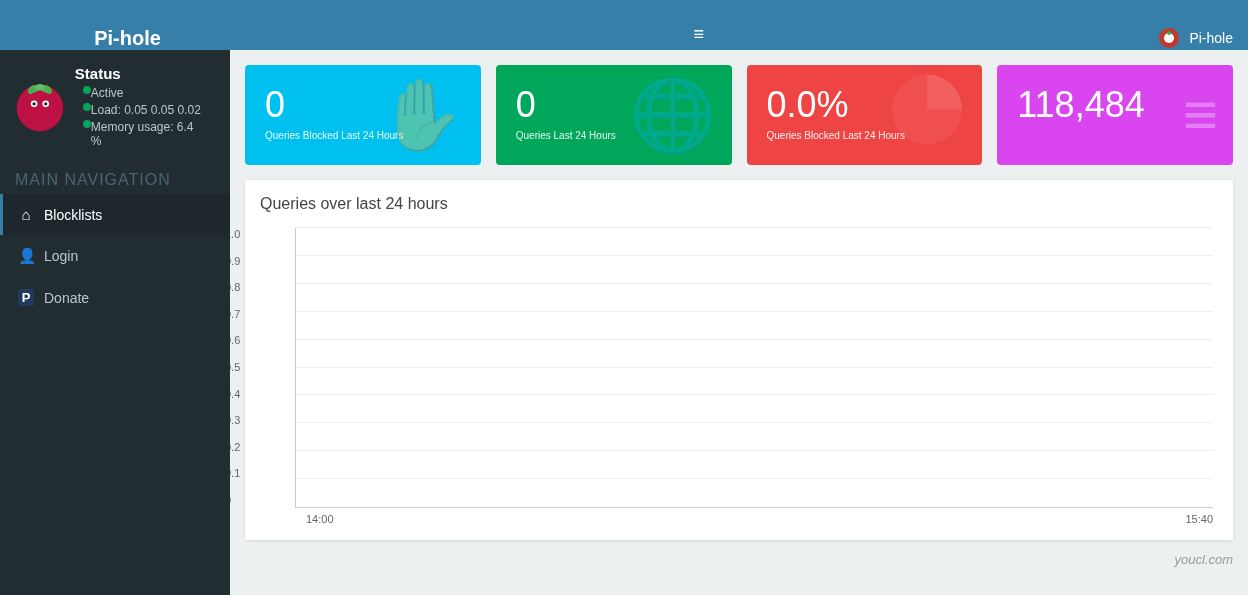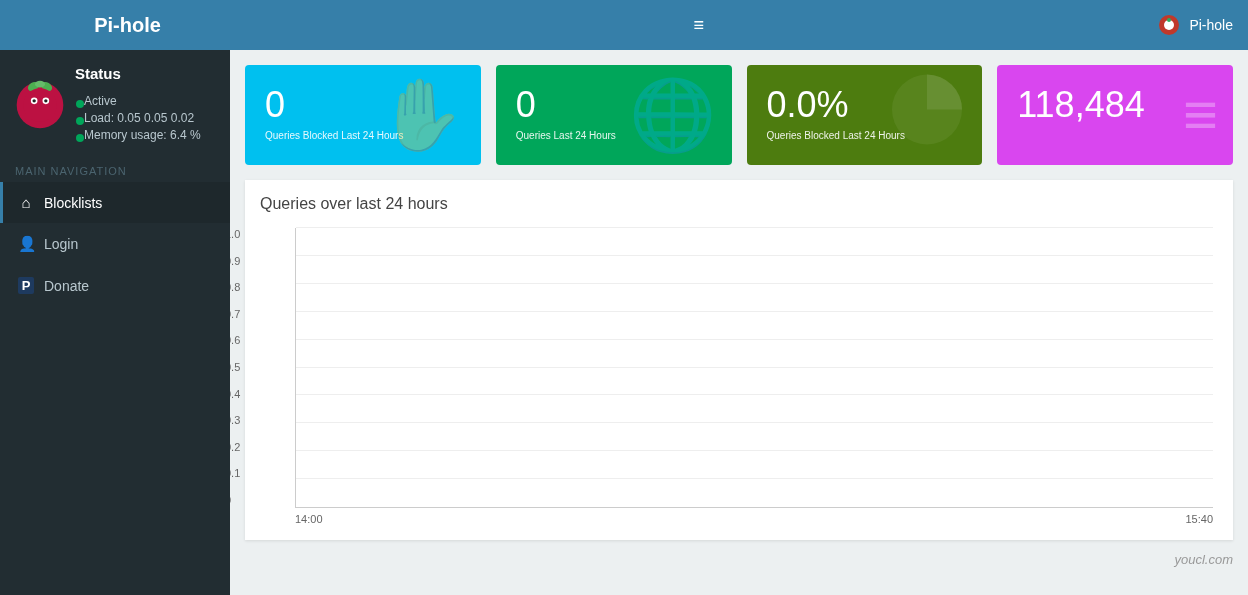--- a/index.html
+++ b/index.html
@@ -4,21 +4,21 @@
   <style>
     * { margin: 0; padding: 0; box-sizing: border-box; }
     body { font-family: 'Helvetica Neue', Arial, sans-serif; background: #ecf0f1; display: flex; flex-direction: column; height: 595px; overflow: hidden; }
 
     
     .navbar {
       background: #367fa9;
       color: white;
       height: 50px;
       display: flex;
-      align-items: center;
+      align-items: flex-end;
       padding: 0 15px;
       flex-shrink: 0;
     }
     .navbar-brand {
       font-size: 20px;
       font-weight: bold;
       color: white;
       width: 225px;
       text-align: center;
     }
@@ -57,28 +57,28 @@
       color: #b8c7ce;
       display: flex;
       flex-direction: column;
       flex-shrink: 0;
       overflow-y: auto;
     }
     .sidebar-status-title {
       color: white;
       font-size: 15px;
       font-weight: bold;
-      margin-bottom: 12px;
+      margin-bottom: 4px;
     }
     .status-row {
       display: flex;
-      align-items: flex-end;
+      align-items: flex-start;
       font-size: 12px;
       color: #b8c7ce;
-      margin: 3px 1px;
+      margin: 3px 8px;
     }
     .dot {
       width: 8px;
       height: 8px;
       border-radius: 50%;
       flex-shrink: 0;
     }
     .dot-green { background: #00a65a; }
 
     .sidebar-logo {
@@ -86,21 +86,21 @@
       align-items: center;
       gap: 10px;
       padding: 15px 15px 10px;
     }
     .raspberry-icon {
       width: 50px;
       height: 50px;
     }
 
     .sidebar-nav-label {
-      font-size: 11px;
+      font-size: 16px;
       color: #4b646f;
       padding: 10px 15px 5px;
       text-transform: uppercase;
       letter-spacing: 1px;
     }
 
     .sidebar-nav-item {
       display: flex;
       align-items: center;
       gap: 10px;
@@ -139,21 +139,21 @@
     .stat-card {
       border-radius: 4px;
       padding: 20px;
       color: white;
       position: relative;
       overflow: hidden;
       min-height: 100px;
     }
     .stat-card-cyan { background: #00c0ef; }
     .stat-card-green { background: #00a65a; }
-    .stat-card-orange { background: #4d7c0f; }
+    .stat-card-orange { background: #ef4444; }
     .stat-card-red { background: #d946ef; }
 
     .stat-card-value {
       font-size: 36px;
       font-weight: 300;
       line-height: 1.1;
       margin-bottom: 5px;
     }
     .stat-card-label {
       font-size: 10px;
@@ -215,21 +215,21 @@
       left: 0;
       right: 0;
       border-top: 1px solid #eee;
     }
 
     .chart-x-labels {
       display: flex;
       justify-content: space-between;
       font-size: 11px;
       color: #666;
-      margin-left: 35px;
+      margin-left: 46px;
       margin-top: 4px;
       margin-right: 5px;
     }
 
     .watermark {
       position: fixed;
       bottom: 28px;
       right: 15px;
       font-size: 13px;
       color: #999;

